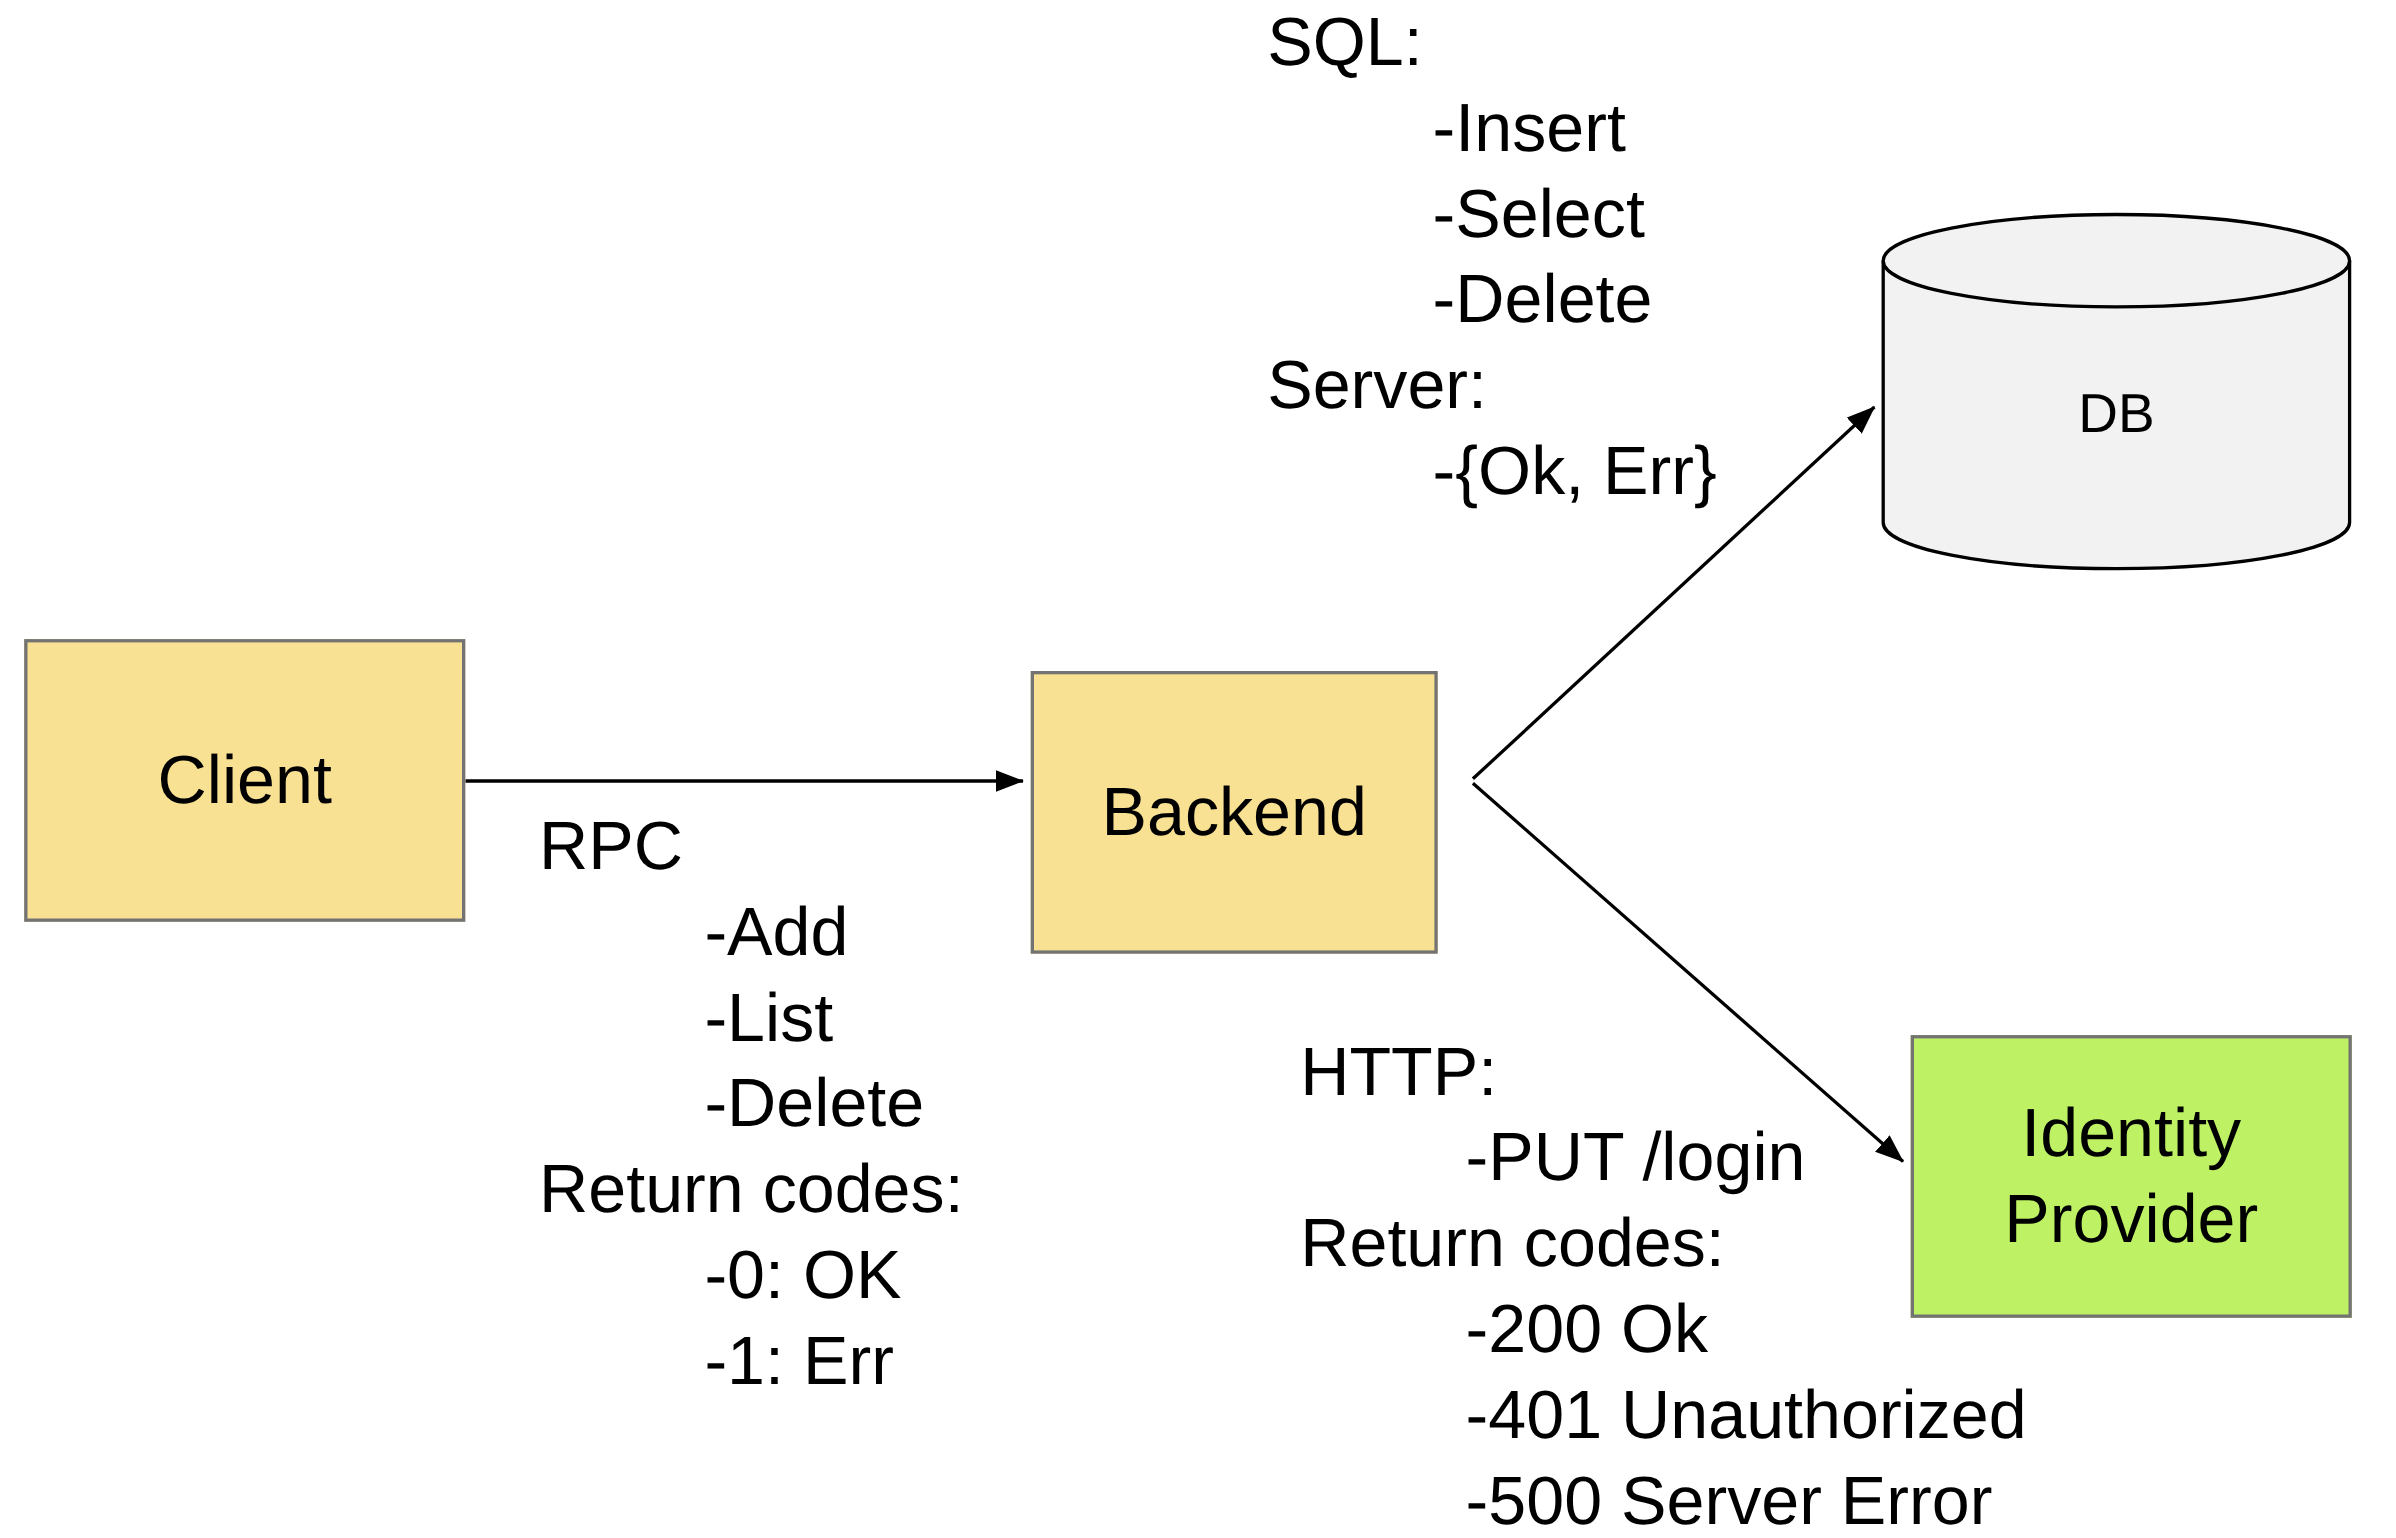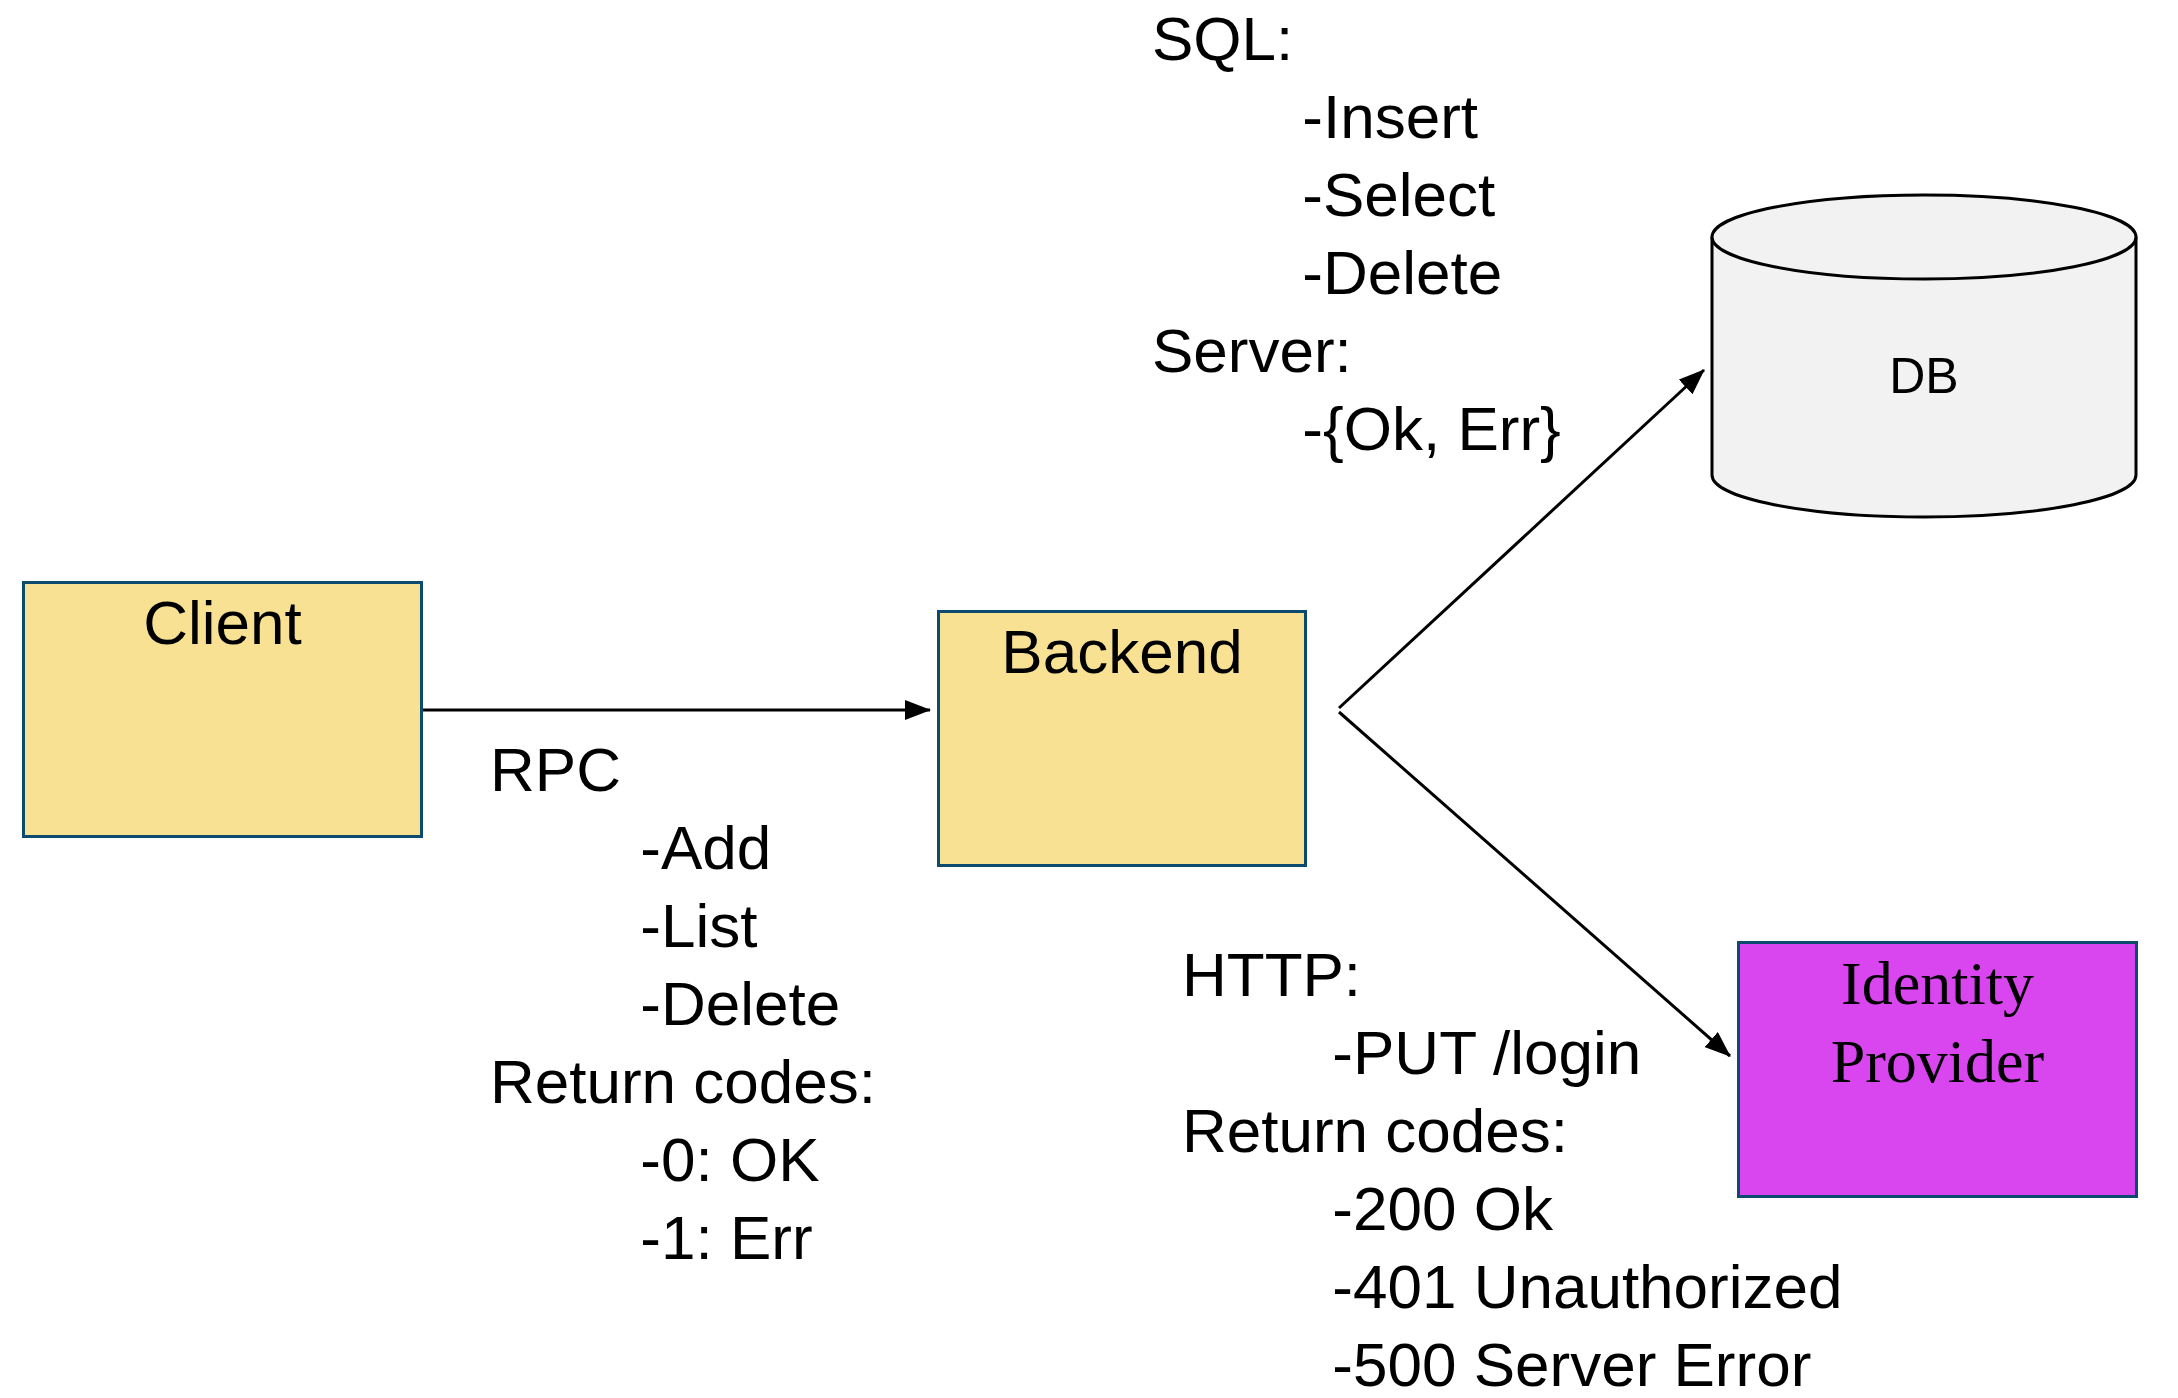--- a/index.html
+++ b/index.html
@@ -17,30 +17,31 @@
     color: #000000;
   }
   #edge-layer {
     position: absolute;
     left: 0; top: 0;
     width: 2178px;
     height: 1398px;
   }
   .node {
     position: absolute;
-    border: 3px solid #0c4a6e;
+    border: 3px solid #737373;
     display: flex;
+    align-items: center;
     justify-content: center;
     text-align: center;
     font-size: 62px;
     line-height: 78px;
     box-sizing: border-box;
   }
   .node.yellow { background: #f8e192; }
-  .node.gray   { background: #d946ef; font-family: Liberation Serif, serif; }
+  .node.gray   { background: #bef264; }
 
   #node-client   { left: 22px;   top: 581px; width: 401px; height: 257px; }
   #node-backend  { left: 937px;  top: 610px; width: 370px; height: 257px; }
   #node-idp      { left: 1737px; top: 941px; width: 401px; height: 257px; }
 
   #db-label {
     position: absolute;
     left: 1712px; top: 337px;
     width: 424px; height: 78px;
     display: flex;

